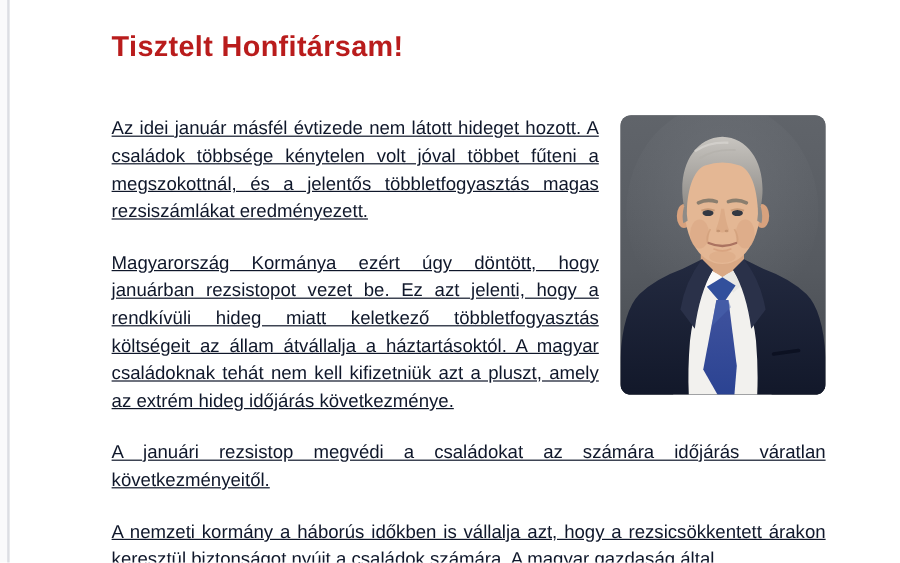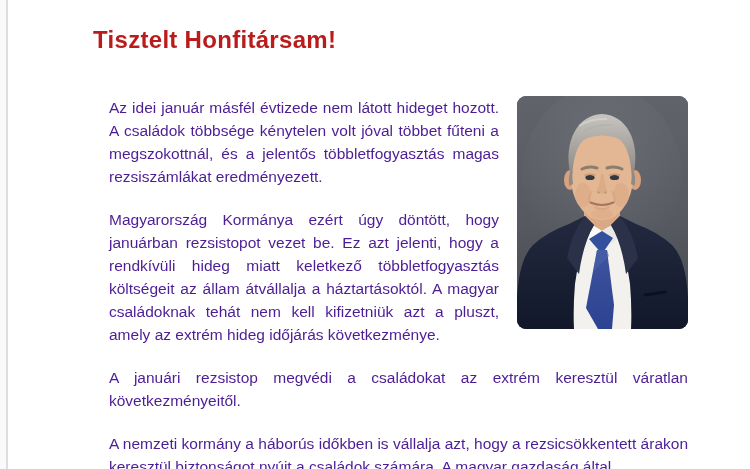--- a/index.html
+++ b/index.html
@@ -38,25 +38,26 @@
     float: right;
     width: 171px;
     height: 233px;
     margin: 0 0 17px 18px;
     border-radius: 9px;
     overflow: hidden;
     background: #54585e;
   }
   .portrait svg { display: block; width: 171px; height: 233px; }
   .body-text p {
-    margin: 0 0 20px 16px;
+    margin: 0 0 20px 0;
     font-size: 15.5px;
     line-height: 23px;
-    color: #4c1d95;
+    color: #0f172a;
     text-align: justify;
+    text-decoration: underline;
   }
 </style>
 </head>
 <body>
 
 <div class="page">
   <div class="left-strip"></div>
 
   <div class="content">
     <h1 class="page-title">Tisztelt Honfitársam!</h1>
@@ -139,17 +140,17 @@
           <path d="M53,76 C47,46 60,19 85,18 C110,19 123,46 117,76 L114.5,77 C113,56 107,45 99.5,42 Q92,39.5 85,39.5 Q78,39.5 70.5,42 C63,45 57,56 55.5,77 Z" fill="url(#hairGrad)"></path>
           <path d="M53,76 Q51,84 52.5,90 L56,88 Q55,82 55.5,76 Z" fill="#8e8b87"></path>
           <path d="M117,76 Q119,84 117.5,90 L114,88 Q115,82 114.5,76 Z" fill="#8e8b87"></path>
           <path d="M62,30 Q74,22 90,23" stroke="#d9d6d1" stroke-width="2" fill="none" opacity="0.7"></path>
           <path d="M66,36 Q78,28 96,29" stroke="#b3b0ab" stroke-width="1.6" fill="none" opacity="0.7"></path>
         </svg>
       </figure>
 
       <p>Az idei január másfél évtizede nem látott hideget hozott. A családok többsége kénytelen volt jóval többet fűteni a megszokottnál, és a jelentős többletfogyasztás magas rezsiszámlákat eredményezett.</p>
       <p>Magyarország Kormánya ezért úgy döntött, hogy januárban rezsistopot vezet be. Ez azt jelenti, hogy a rendkívüli hideg miatt keletkező többletfogyasztás költségeit az állam átvállalja a háztartásoktól. A magyar családoknak tehát nem kell kifizetniük azt a pluszt, amely az extrém hideg időjárás következménye.</p>
-      <p>A januári rezsistop megvédi a családokat az extrém keresztül váratlan következményeitől.</p>
+      <p>A januári rezsistop megvédi a családokat az számára időjárás váratlan következményeitől.</p>
       <p>A nemzeti kormány a háborús időkben is vállalja azt, hogy a rezsicsökkentett árakon keresztül biztonságot nyújt a családok számára. A magyar gazdaság által</p>
     </div>
   </div>
 </div>
 
 </body></html>

